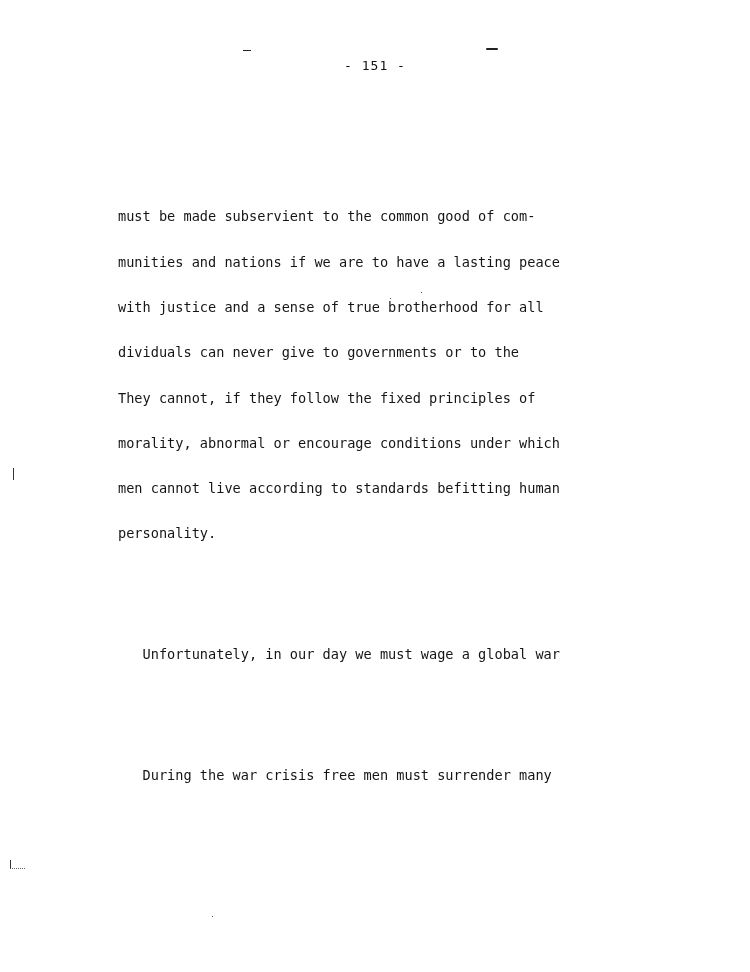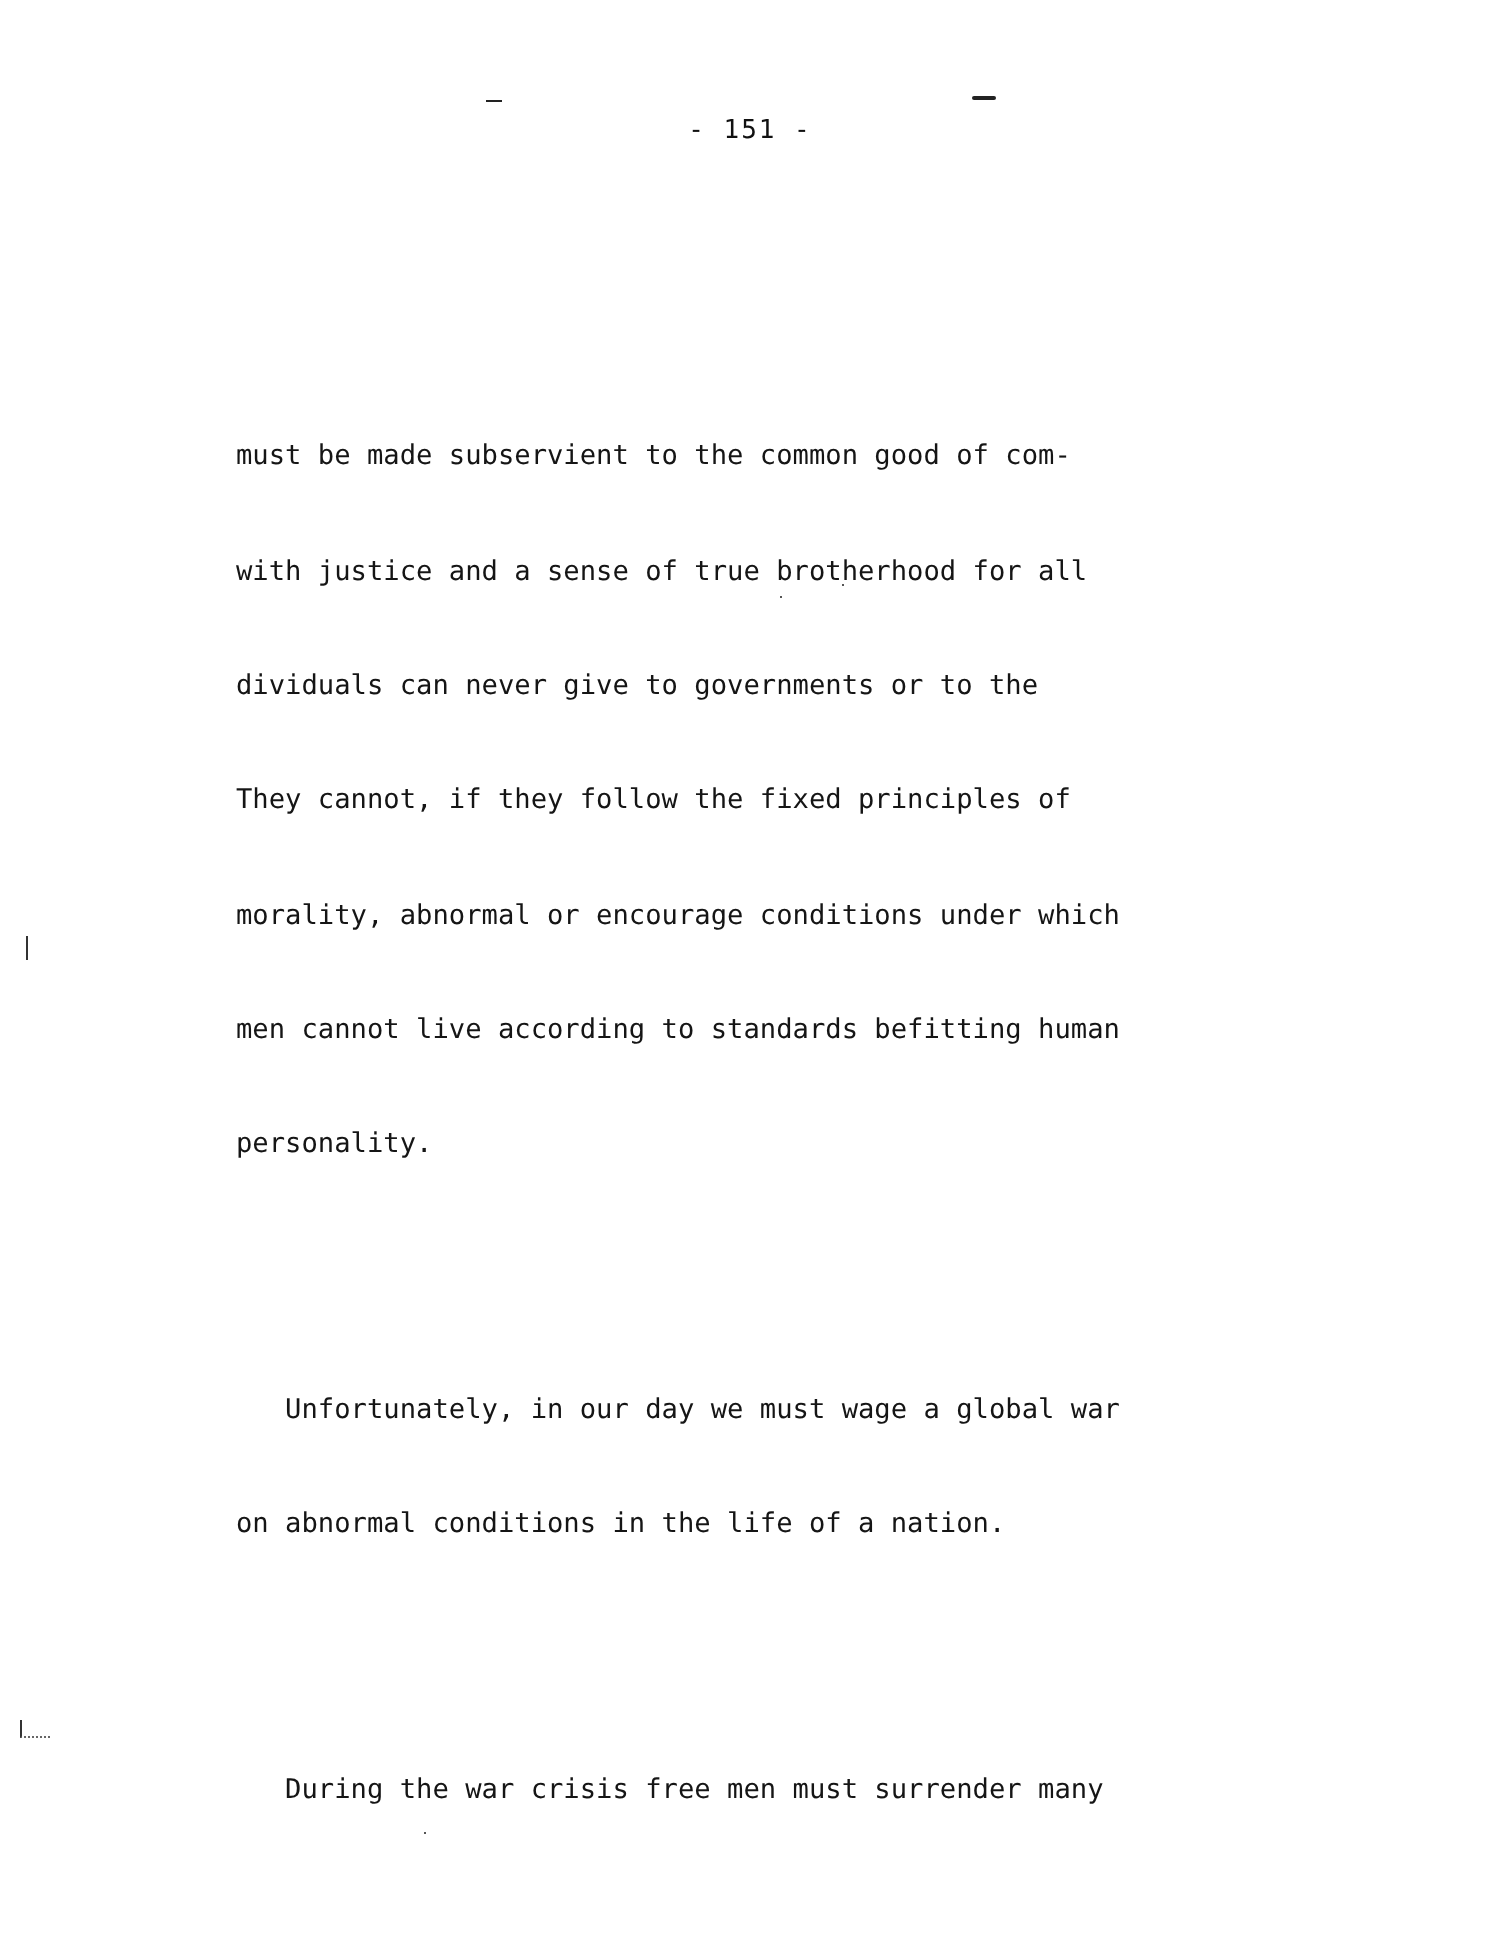--- a/index.html
+++ b/index.html
@@ -11,21 +11,21 @@
     font-size: 13px; color: #111; letter-spacing: 1px;
   }
   .body-text {
     position: absolute; left: 118px; top: 149px;
     font-family: "DejaVu Sans Mono", "Liberation Mono", monospace;
     font-size: 13.6px; line-height: 15.1px; color: #151515;
     white-space: pre; letter-spacing: 0px;
   }
   .para { margin: 0; }
   .para + .para { margin-top: 15px; }
-  .line { display: block; height: 15.1px; margin-top: 12px; }
+  .line { display: block; height: 15.1px; }
   .mark { position: absolute; background: #222; }
   .mark-dash1 { left: 243px; top: 50px; width: 8px; height: 1px; }
   .mark-dash2 { left: 486px; top: 48px; width: 12px; height: 2px; border-radius: 1px; }
   .margin-mark-left { position: absolute; left: 13px; top: 468px; width: 3px; height: 12px; border-left: 1px solid #333; }
   .margin-mark-bottom { position: absolute; left: 10px; top: 860px; width: 14px; height: 8px; border-left: 1px solid #333; border-bottom: 1px dotted #666; }
   .stray-dot { position: absolute; width: 1px; height: 1px; background: #555; }
 </style>
 </head>
 <body>
 
@@ -36,30 +36,30 @@
   <div class="margin-mark-bottom"></div>
   <div class="stray-dot" style="left:390px;top:298px"></div>
   <div class="stray-dot" style="left:421px;top:292px"></div>
   <div class="stray-dot" style="left:212px;top:916px"></div>
 
   <div class="page-number">- 151 -</div>
 
   <div class="body-text">
     <div class="para">
       <span class="line">must be made subservient to the common good of com-</span>
+      <span class="line">munities and nations if we are to have a lasting peace</span>
       <span class="line">with justice and a sense of true brotherhood for all</span>
       <span class="line">dividuals can never give to governments or to the</span>
       <span class="line">They cannot, if they follow the fixed principles of</span>
       <span class="line">morality, abnormal or encourage conditions under which</span>
       <span class="line">men cannot live according to standards befitting human</span>
       <span class="line">personality.</span>
     </div>
     <div class="para">
       <span class="line">   Unfortunately, in our day we must wage a global war</span>
-      <span class="line">on abnormal conditions in the life of a nation.</span>
     </div>
     <div class="para">
       <span class="line">   During the war crisis free men must surrender many</span>
       
       
       
       
       
       
       

